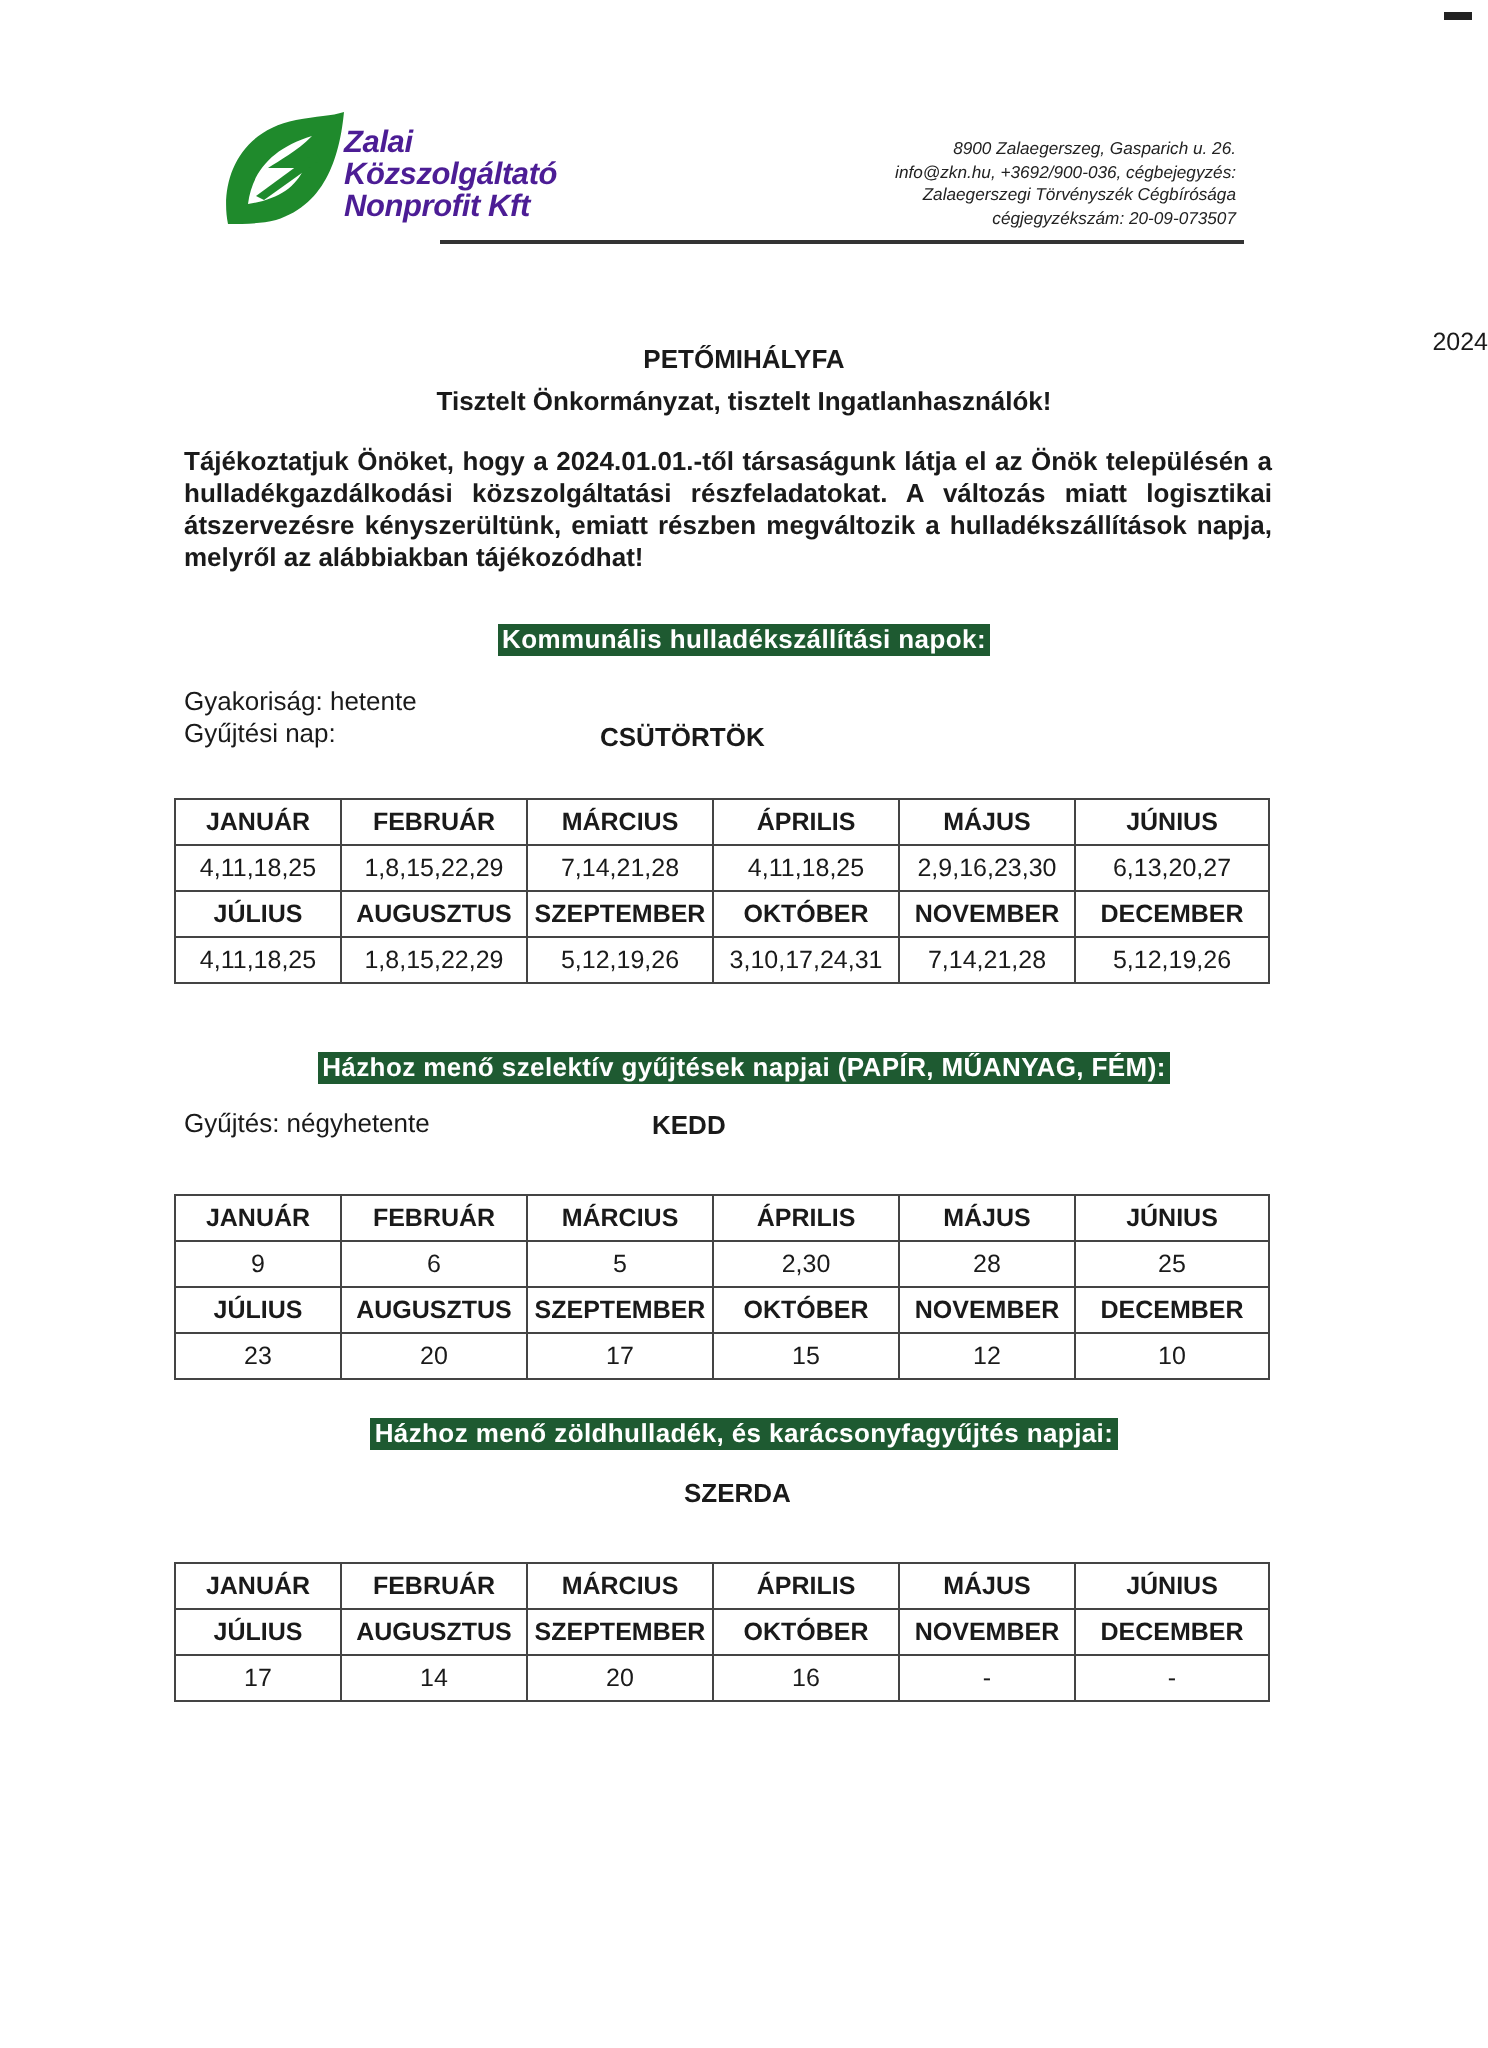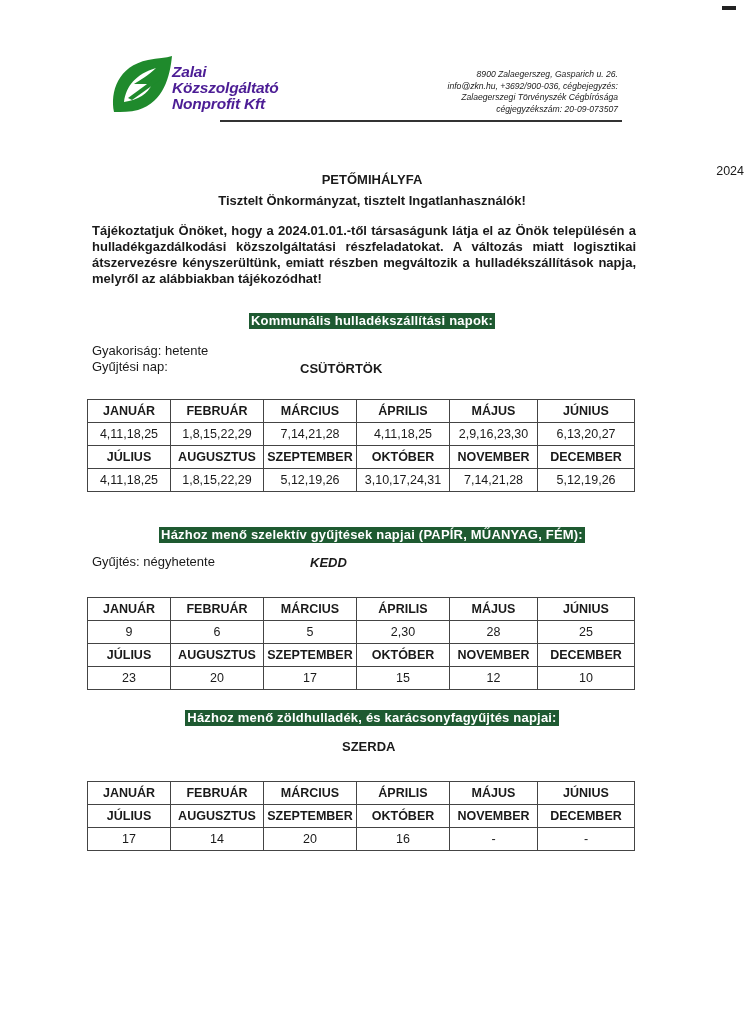--- a/index.html
+++ b/index.html
@@ -108,21 +108,21 @@
     <td>7,14,21,28</td>
     <td>5,12,19,26</td>
   </tr>
 </tbody>
   </table>
 
 <div class="center" style="top:525px;">
   <span class="banner">Házhoz menő szelektív gyűjtések napjai (PAPÍR, MŰANYAG, FÉM):</span>
 </div>
 <div class="label" style="left:92px; top:554px;">Gyűjtés: négyhetente</div>
-<div class="day" style="left:310px; top:555px;font-style:italic;">KEDD</div>
+<div class="day" style="left:326px; top:555px;">KEDD</div>
 
 <table class="cal" style="top:597px;">
   <colgroup>
       <col class="c1">
       <col class="c2">
       <col class="c3">
       <col class="c4">
       <col class="c5">
       <col class="c6">
     </colgroup>

